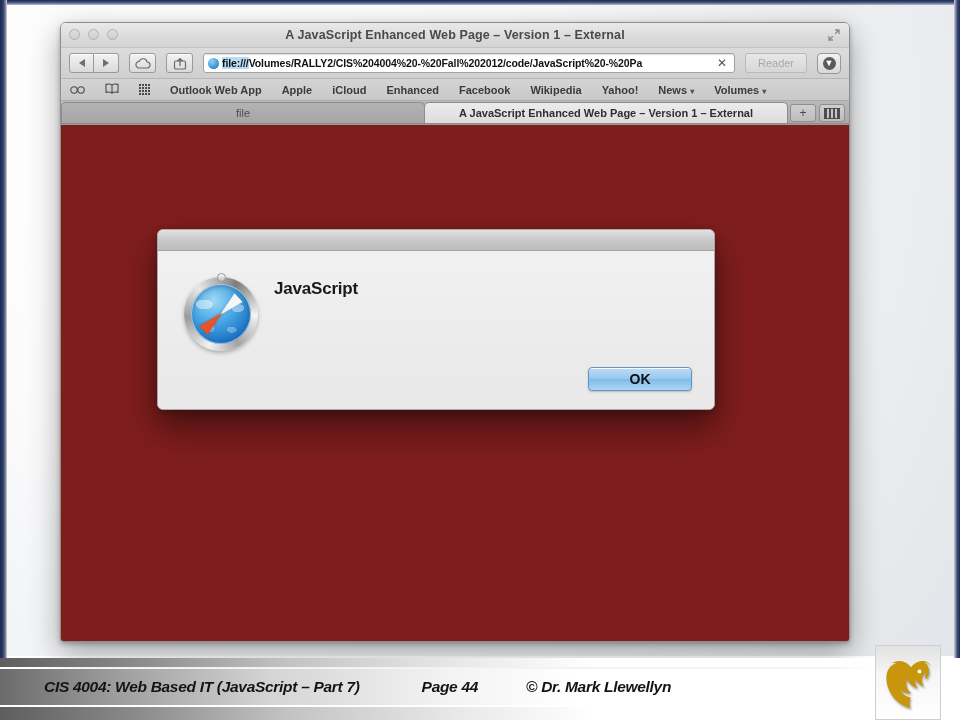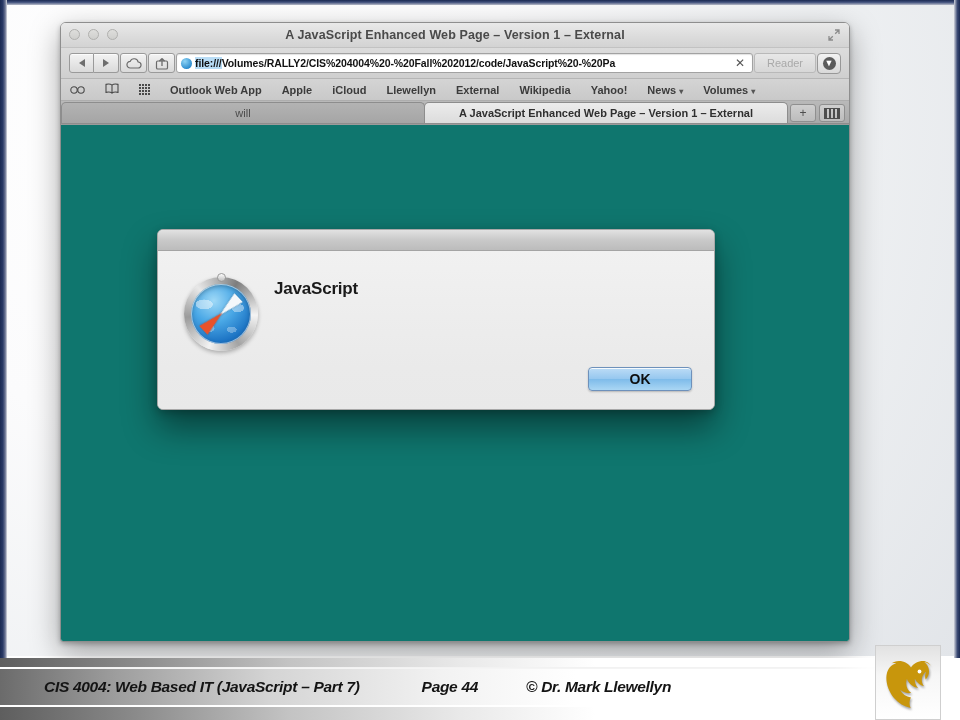--- a/index.html
+++ b/index.html
@@ -90,21 +90,21 @@
     width: 12px; height: 12px;
     color: #8b8b8b;
     font-size: 12px; line-height: 11px;
   }
 
   
   .toolbar {
     height: 30px;
     display: flex; align-items: center;
     padding: 0 8px;
-    gap: 1px;
+    gap: 10px;
     background: linear-gradient(to bottom, #dcdcdc 0%, #cfcfcf 100%);
     border-bottom: 1px solid #b6b6b6;
   }
   .tb-btn {
     height: 20px;
     border: 1px solid #9a9a9a;
     border-radius: 3px;
     background: linear-gradient(to bottom, #f3f3f3, #dadada);
     box-shadow: 0 1px 0 rgba(255,255,255,0.7) inset;
     display: flex; align-items: center; justify-content: center;
@@ -236,21 +236,21 @@
   }
   .tabs-overview i {
     display: block; width: 14px; height: 9px;
     border: 1px solid #4d4d4d;
     background: repeating-linear-gradient(to right, #4d4d4d 0 2px, transparent 2px 4px);
   }
 
   
   .content {
     position: relative;
-    background: #0f766e;
+    background: #7f1d1d;
     height: 522px;
   }
 
   
   .dialog {
     position: absolute;
     left: 96px; top: 104px;
     width: 558px;
     border-radius: 6px;
     background: #ededed;
@@ -493,30 +493,30 @@
             <i></i>
             <i></i>
             <i></i>
             <i></i>
             <i></i>
             <i></i>
         </span>
         <span class="bm-item">Outlook Web App</span>
         <span class="bm-item">Apple</span>
         <span class="bm-item">iCloud</span>
-        <span class="bm-item">Llewellyn</span>
-        <span class="bm-item">External</span>
+        <span class="bm-item">Enhanced</span>
+        <span class="bm-item">Facebook</span>
         <span class="bm-item">Wikipedia</span>
         <span class="bm-item">Yahoo!</span>
         <span class="bm-item"><span>News</span> <span class="bm-caret">▾</span></span>
         <span class="bm-item"><span>Volumes</span> <span class="bm-caret">▾</span></span>
       </div>
 
       <div class="tabbar">
-        <div class="tab">will</div>
+        <div class="tab">file</div>
         <div class="tab active">A JavaScript Enhanced Web Page – Version 1 – External</div>
         <div class="tabbtn">+</div>
         <div class="tabbtn tabs-overview">
             <i></i>
           </div>
       </div>
     </div>
 
     <div class="content">
 

